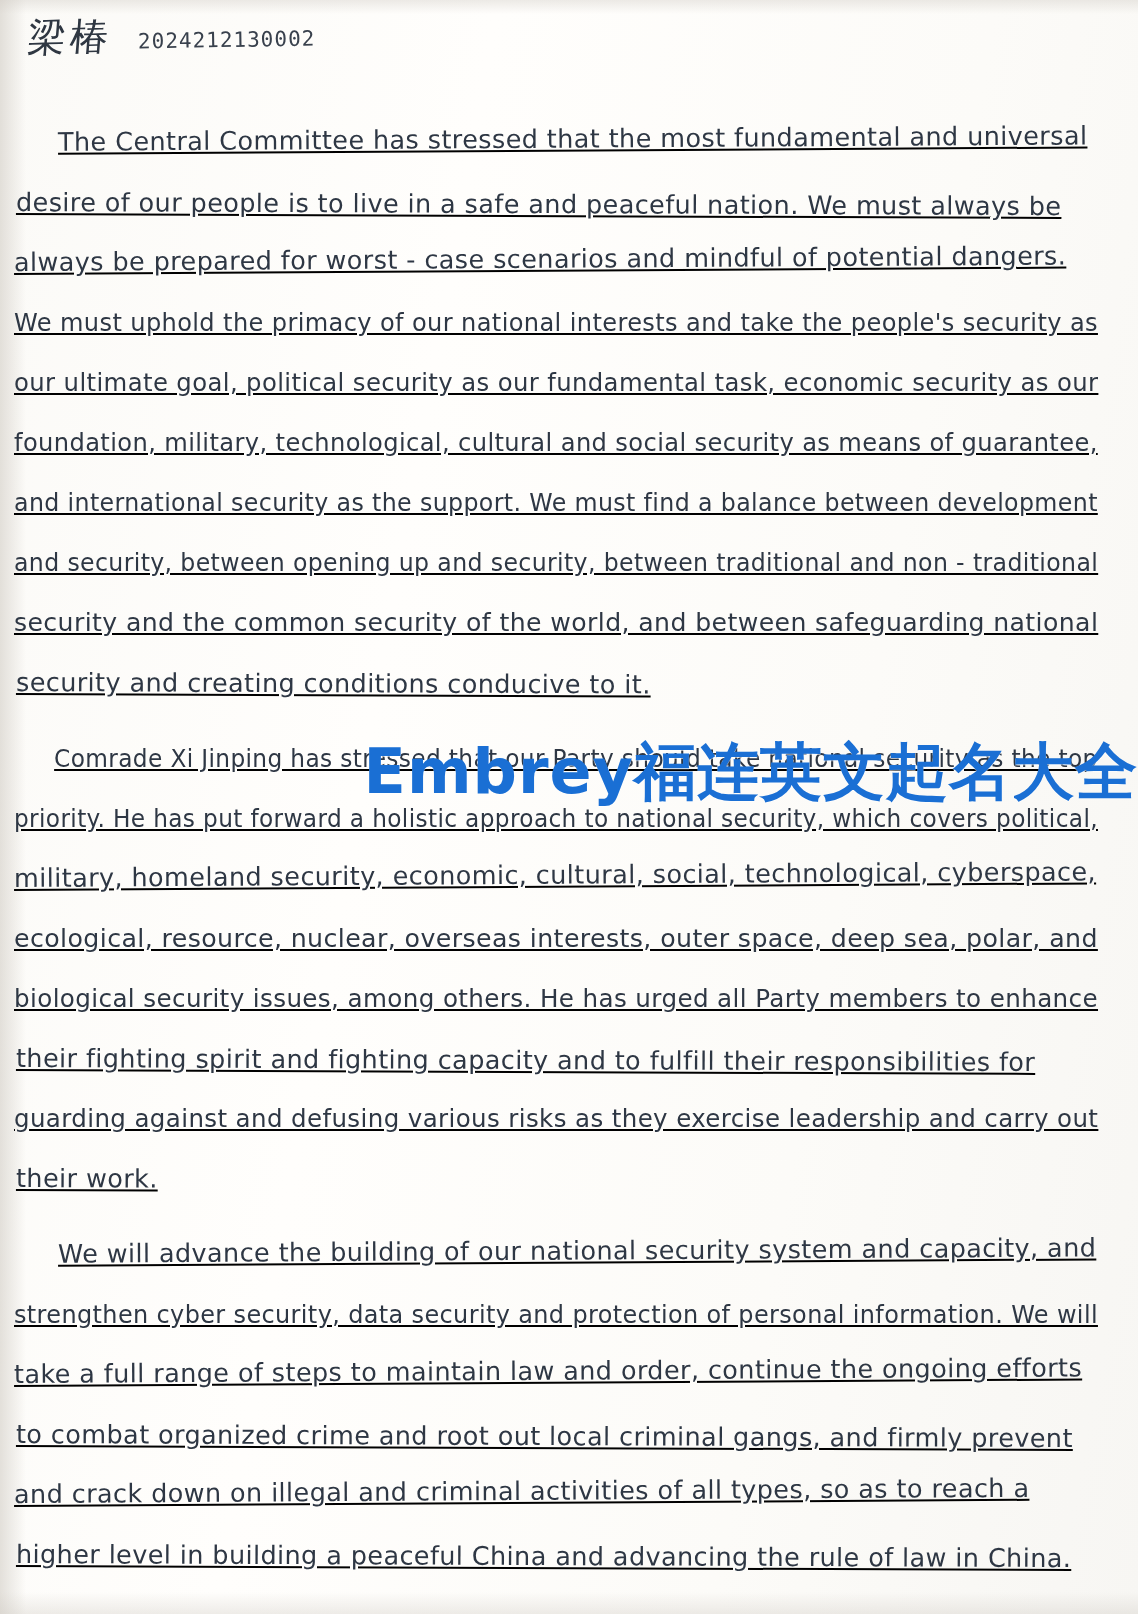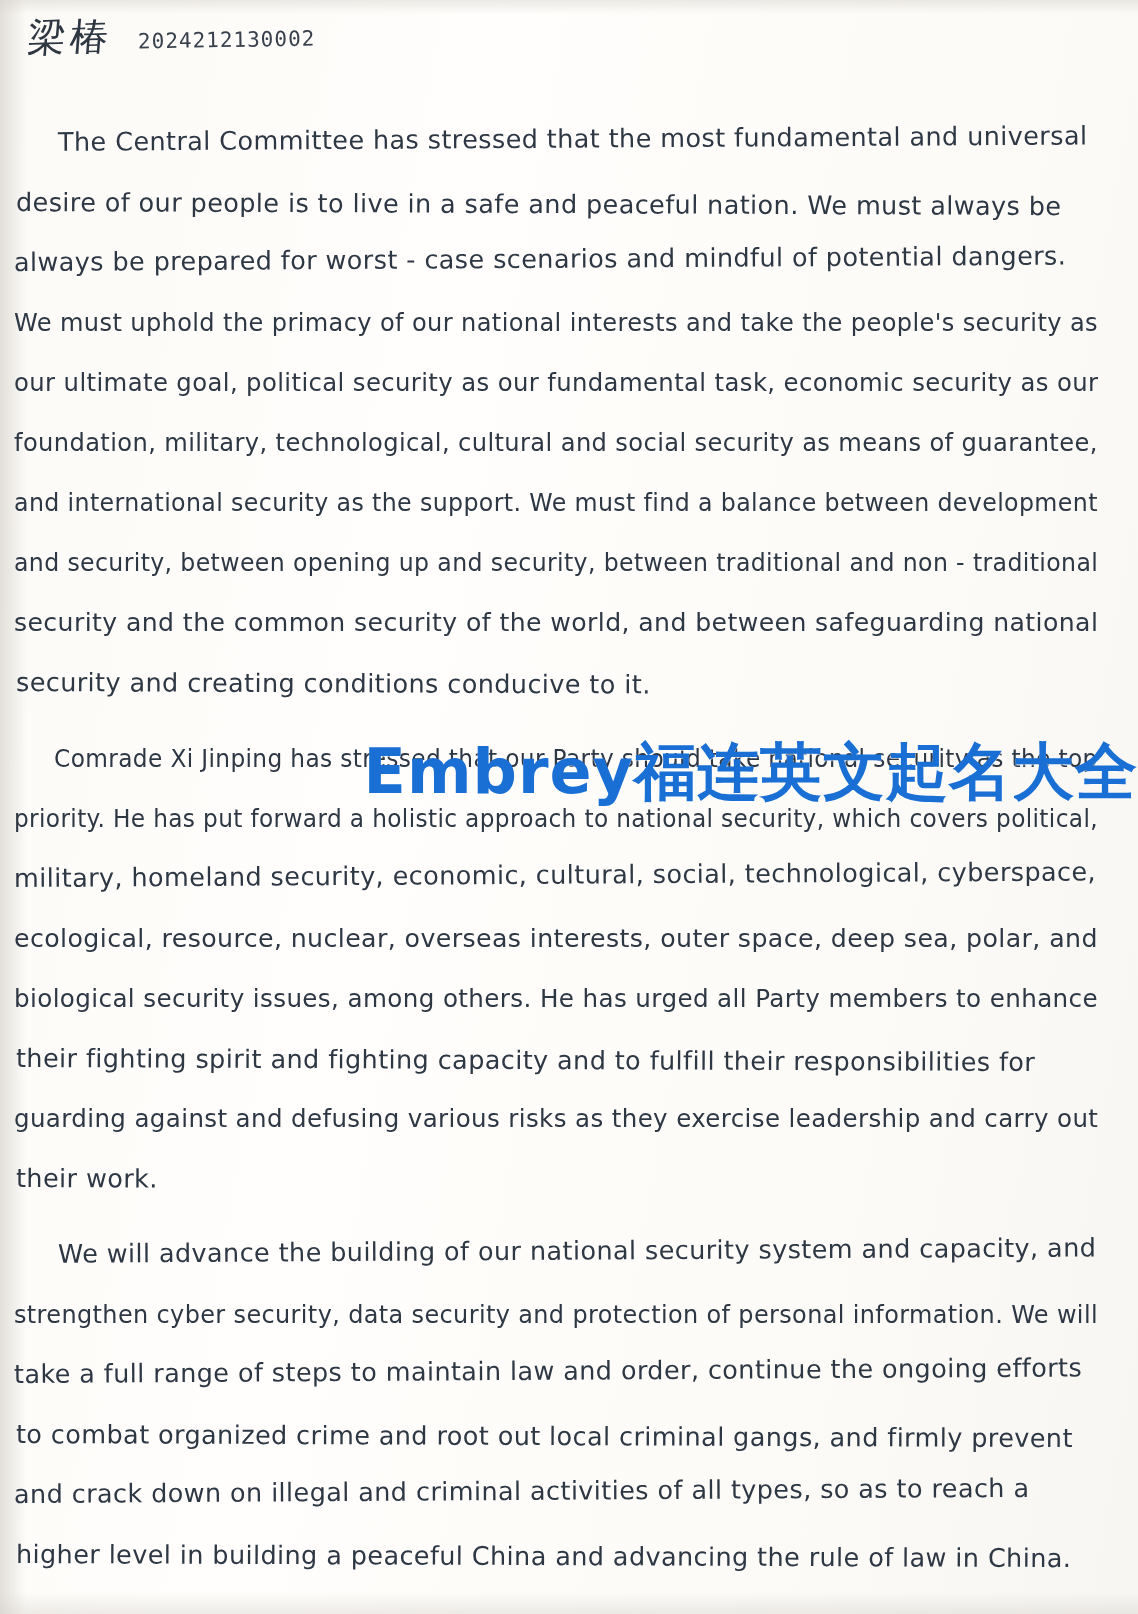--- a/index.html
+++ b/index.html
@@ -78,20 +78,21 @@
 
   
   #body-text {
     position: absolute;
     left: 14px;
     right: 40px;
     top: 112px;
   }
   .para {
     margin: 0 0 16px 0;
+    text-decoration: underline;
   }
   .para p.line {
     margin: 0;
     font-size: 25.5px;
     line-height: 60px;
     color: #2e3744;
     white-space: nowrap;
     font-family: "DejaVu Sans", sans-serif;
     letter-spacing: 0.4px;
     transform-origin: left center;

